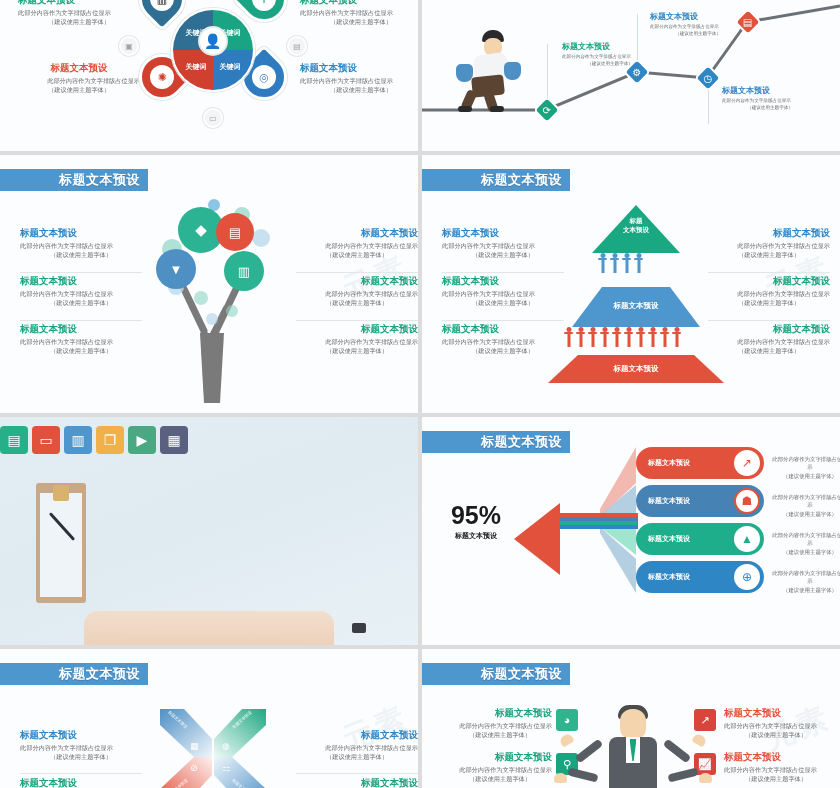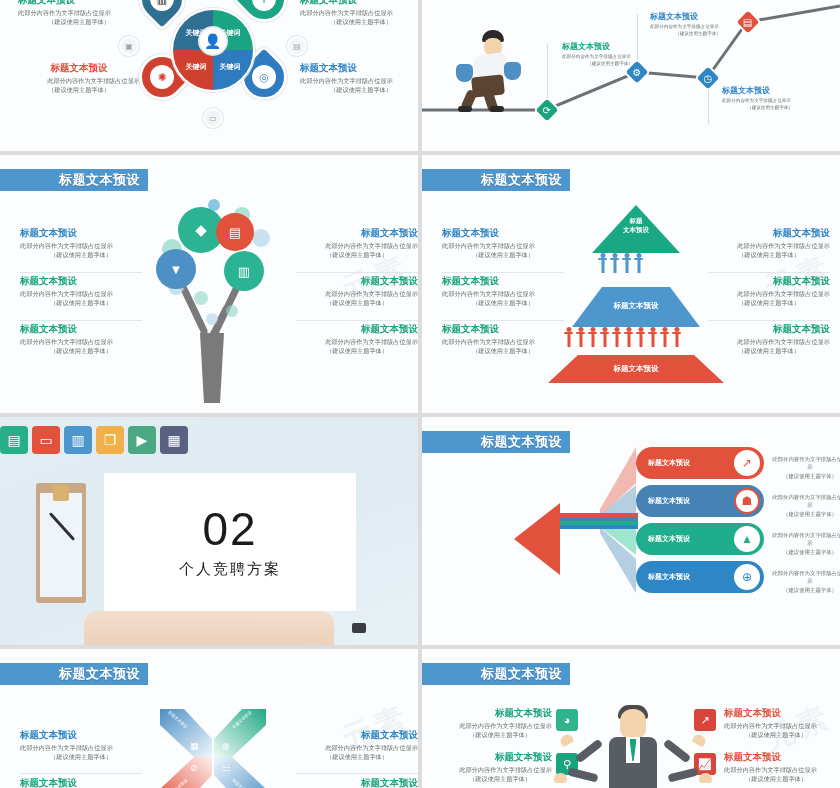--- a/index.html
+++ b/index.html
@@ -521,40 +521,40 @@
 
       <div class="cover-band">
         <div class="band-ico" style="background:#25b08a">▤</div>
         <div class="band-ico" style="background:#e2513c">▭</div>
         <div class="band-ico" style="background:#4e96ce">▥</div>
         <div class="band-ico" style="background:#f0b04a">❐</div>
         <div class="band-ico" style="background:#4aa882">▶</div>
         <div class="band-ico" style="background:#5a6080">▦</div>
       </div>
 
-      <div class="cover-card">
-        <div class="cover-num">02</div>
-        <div class="cover-sub">个人竞聘方案</div>
-      </div>
     </div>
   </div>
 
   <div class="slide">
     <div class="slide-inner">
       <div class="titlebar">
         <span>标题文本预设</span>
       </div>
 
       <svg width="418" height="228" style="position:absolute;left:0;top:0">
         <polygon points="214,30 214,66 178,100 178,92" fill="#f0a79c" opacity=".8"></polygon>
         <polygon points="214,68 214,100 178,104 178,98" fill="#a7c6dd" opacity=".85"></polygon>
         <polygon points="214,106 214,138 178,110 178,104" fill="#8fe0c8" opacity=".85"></polygon>
         <polygon points="214,142 214,176 178,116 178,110" fill="#a7c6dd" opacity=".85"></polygon>
       </svg>
 
+      <div class="pct">
+        <div class="n">95%</div>
+        <div class="s">标题文本预设</div>
+      </div>
       <div class="arrow-big"></div>
       <div class="arrow-tail">
         <div style="background:#e2513c"></div>
         <div style="background:#4682b4"></div>
         <div style="background:#1fae8b"></div>
         <div style="background:#2f86c5"></div>
       </div>
 
       <div class="fbar" style="top:30px; background:#e2513c;">
         <div class="lab">标题文本预设</div>

